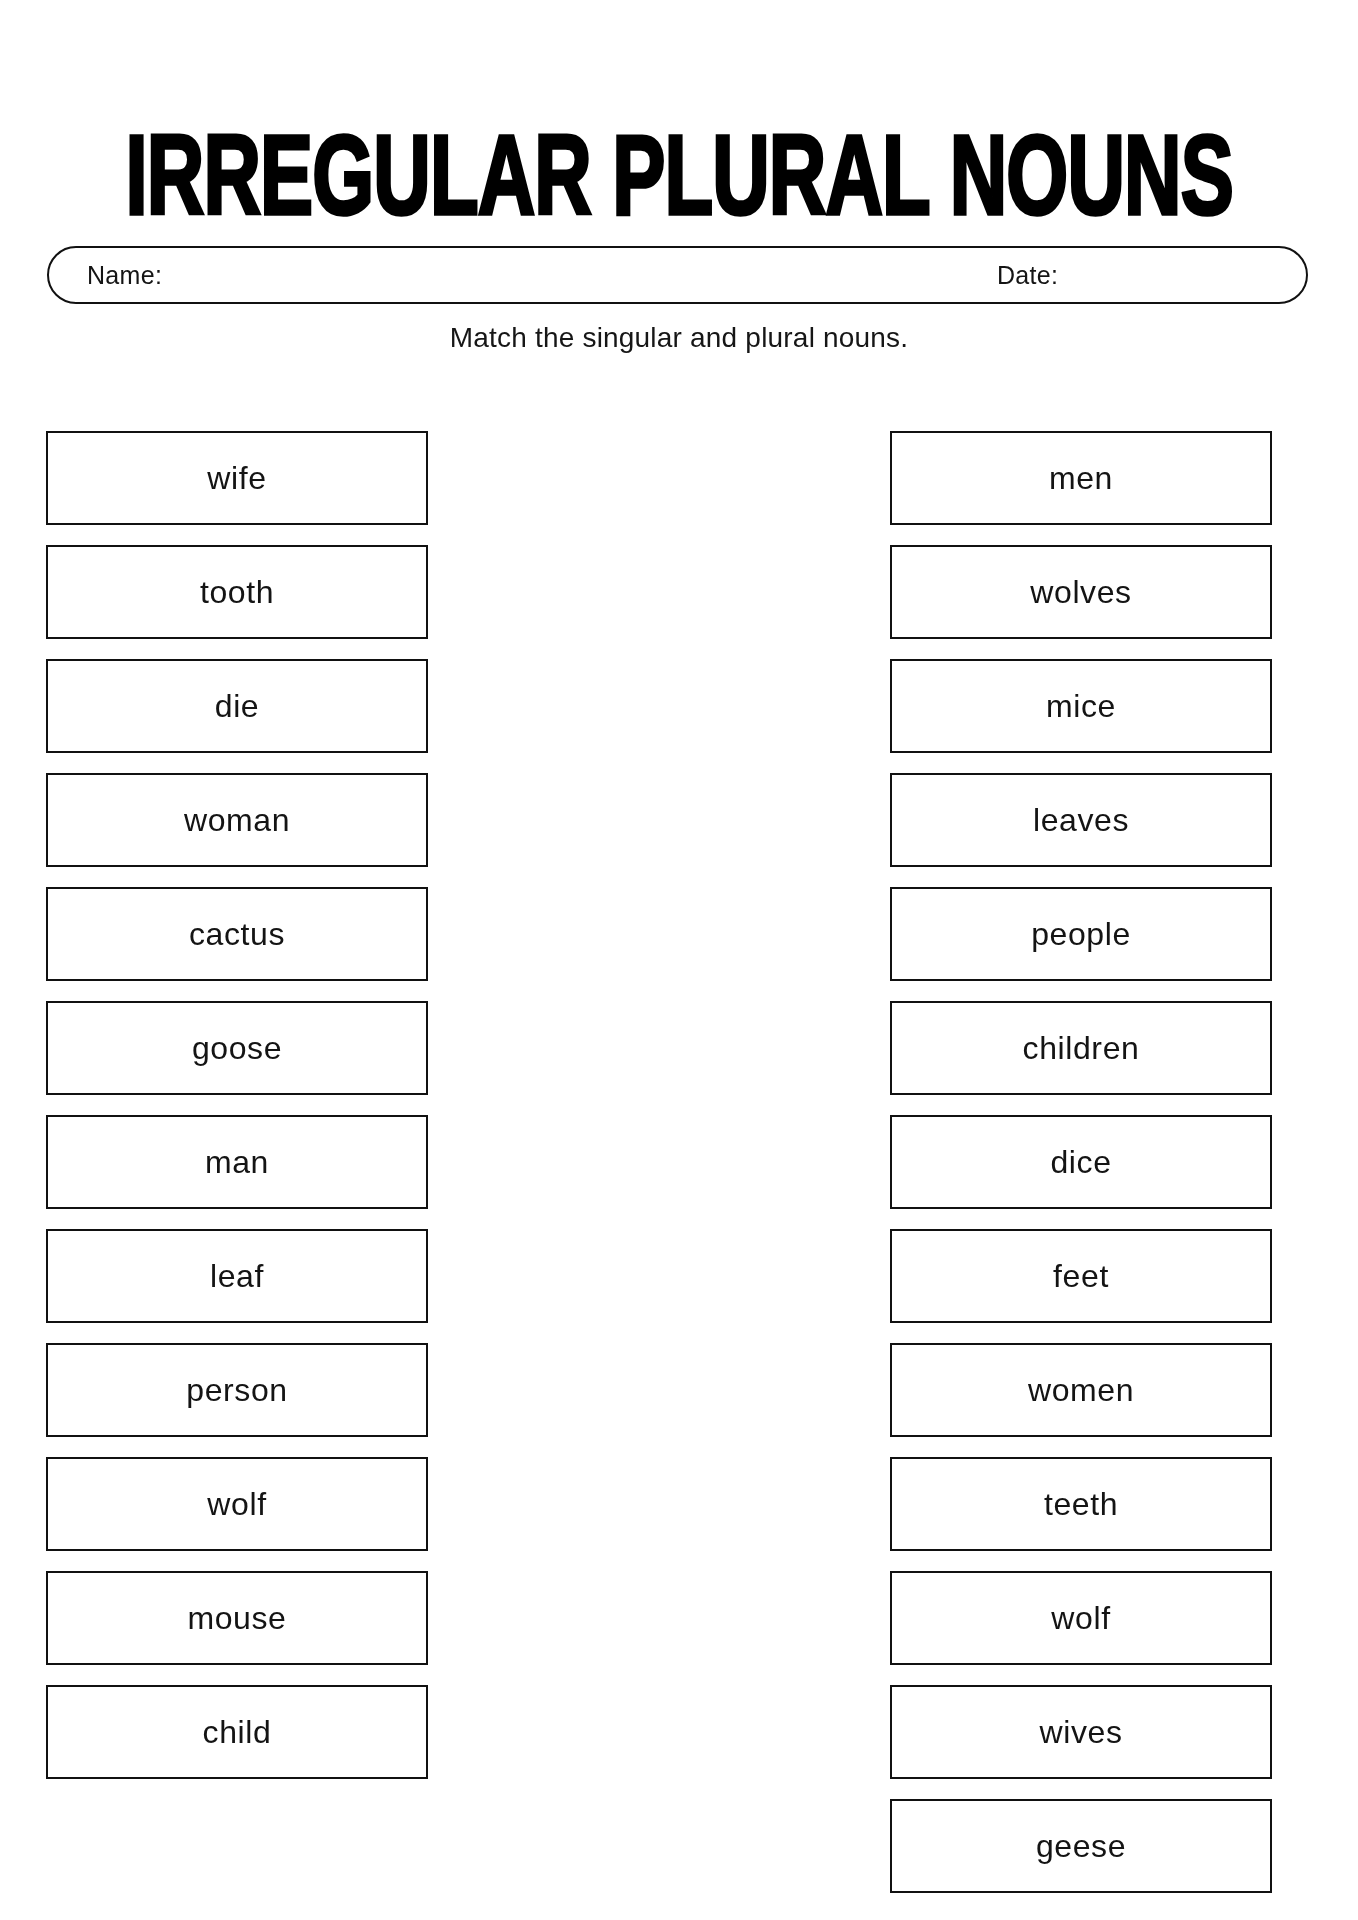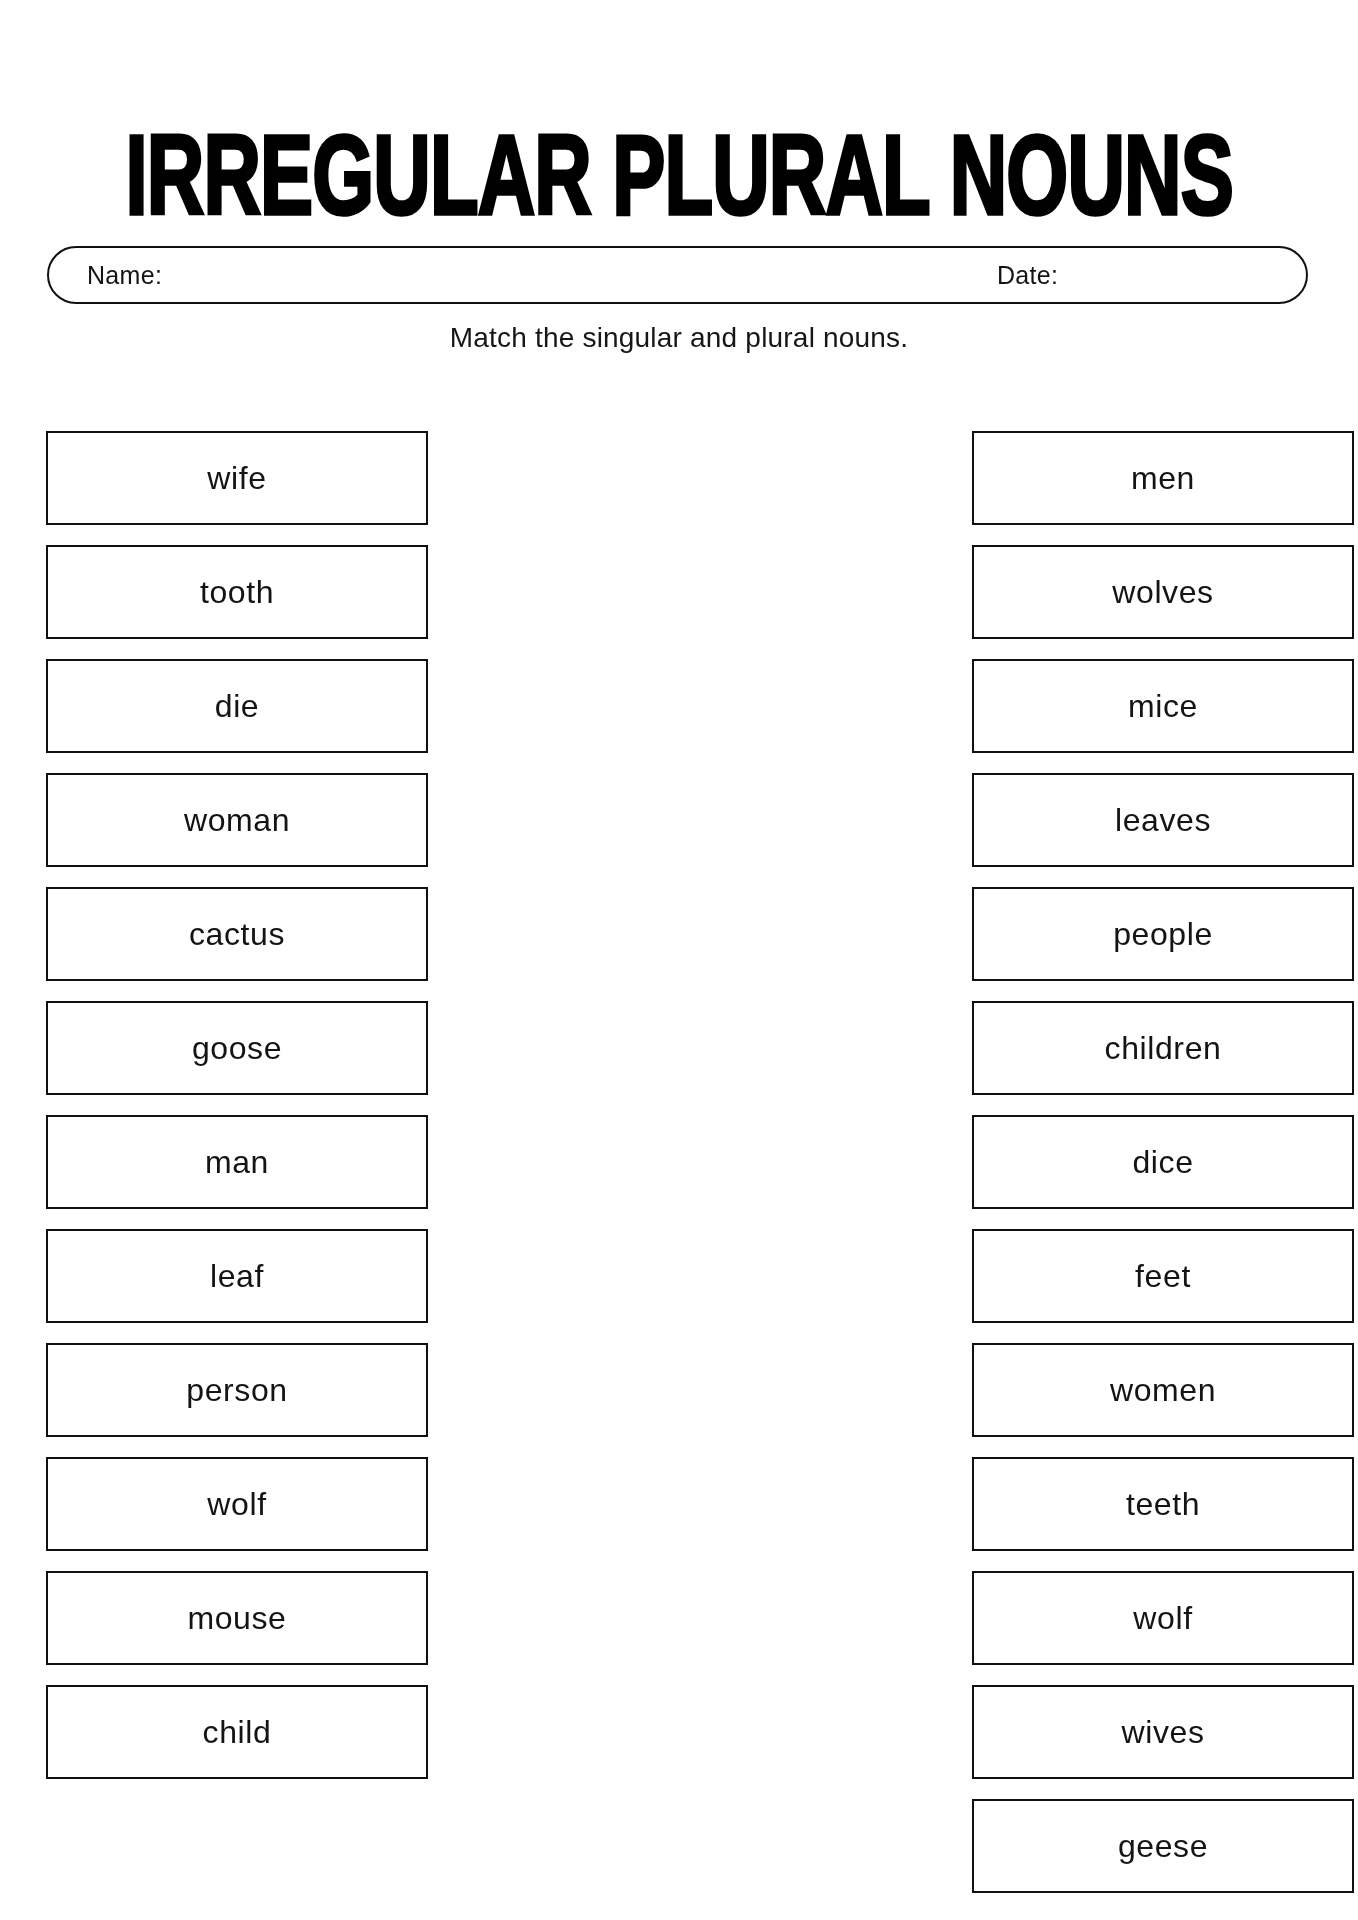--- a/index.html
+++ b/index.html
@@ -84,21 +84,21 @@
     left: 0;
     width: 1358px;
   }
   .word-column {
     position: absolute;
     top: 0;
     width: 382px;
     margin-top: 48px;
   }
   .word-column.left  { left: 46px; }
-  .word-column.right { left: 972px; }
+  .word-column.right { left: 890px; }
 
   .word-box {
     box-sizing: border-box;
     width: 382px;
     height: 94px;
     margin-bottom: 20px;
     border: 2.5px solid #111111;
     background: #ffffff;
     display: flex;
     align-items: center;

